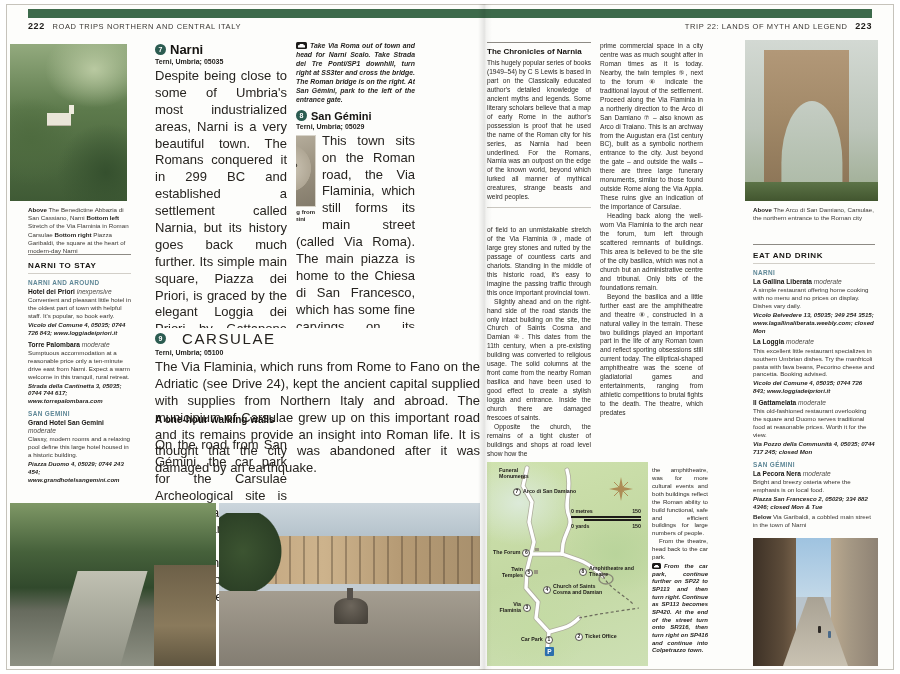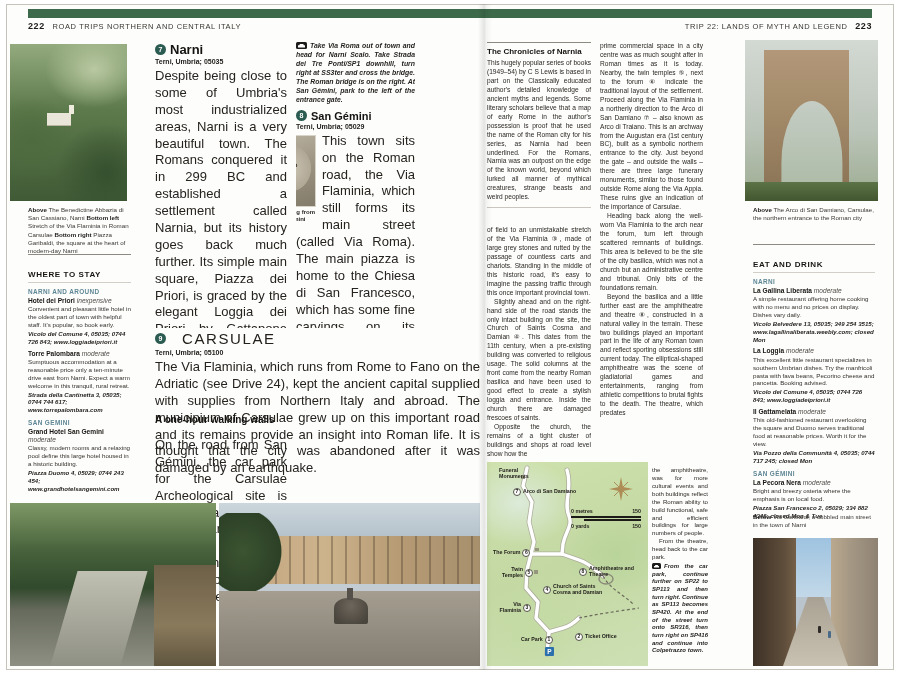--- a/index.html
+++ b/index.html
@@ -36,21 +36,21 @@
 
   .dir { font-style:italic; font-weight:bold; font-size:6.9px; line-height:1.3; color:#211f1c; text-align:justify; }
   .drv { display:inline-block; width:11px; height:7px; background:#1d1c1a; border-radius:1.5px; margin-right:3px;
          position:relative; vertical-align:-1px; }
   .drv::after { content:""; position:absolute; left:2px; right:2px; top:1.5px; bottom:1.5px; background:#fff;
          clip-path:polygon(0% 100%, 0% 45%, 18% 45%, 32% 0%, 72% 0%, 84% 45%, 100% 45%, 100% 100%); }
 
   
   .sb { font-size:6.2px; }
   .sb-h { font-size:8px; font-weight:bold; letter-spacing:0.6px; color:#171512;
-          border-top:1px solid #8d8a84; border-bottom:1px solid #d2cfc8; padding:15px 0 3px; }
+          border-top:1px solid #8d8a84; border-bottom:1px solid #d2cfc8; padding:6px 0 3px; }
   .sb-region { color:#5e8796; font-weight:bold; font-size:6.4px; letter-spacing:0.4px; margin:5px 0 2px; }
   .sb-entry { margin-bottom:4px; }
   .sb-name { font-weight:bold; font-size:6.6px; color:#171512; line-height:1.25; }
   .sb-price { font-style:italic; font-weight:normal; color:#4e4b47; }
   .sb-desc { font-size:6.2px; line-height:1.28; color:#33302c; text-align:left; }
   .sb-contact { font-size:6.1px; font-style:italic; font-weight:bold; line-height:1.28; color:#211f1c; margin-top:1px; }
 
   
   .ph-abbazia { position:absolute; left:10px; top:44px; width:117px; height:157px;
     background:
@@ -182,21 +182,21 @@
   <div class="cap-top caption">
     <span class="cap-lead">Above</span>
     <span>The Benedictine Abbazia di San Cassiano, Narni</span>
     <span class="cap-lead">Bottom left</span>
     <span>Stretch of the Via Flaminia in Roman Carsulae</span>
     <span class="cap-lead">Bottom right</span>
     <span>Piazza Garibaldi, the square at the heart of modern-day Narni</span>
   </div>
 
   <div class="wts sb">
-    <div class="sb-h">WHERE TO STAY</div>
+    <div class="sb-h">NARNI TO STAY</div>
     <div class="sb-region">NARNI AND AROUND</div>
     <div class="sb-entry">
       <div class="sb-name"><span>Hotel dei Priori</span> <span class="sb-price">inexpensive</span></div>
       <div class="sb-desc">Convenient and pleasant little hotel in the oldest part of town with helpful staff. It's popular, so book early.</div>
       <div class="sb-contact">Vicolo del Comune 4, 05035; 0744 726 843; www.loggiadeipriori.it</div>
     </div>
     <div class="sb-entry">
       <div class="sb-name"><span>Torre Palombara</span> <span class="sb-price">moderate</span></div>
       <div class="sb-desc">Sumptuous accommodation at a reasonable price only a ten-minute drive east from Narni. Expect a warm welcome in this tranquil, rural retreat.</div>
       <div class="sb-contact">Strada della Cantinetta 3, 05035; 0744 744 617; www.torrepalombara.com</div>

